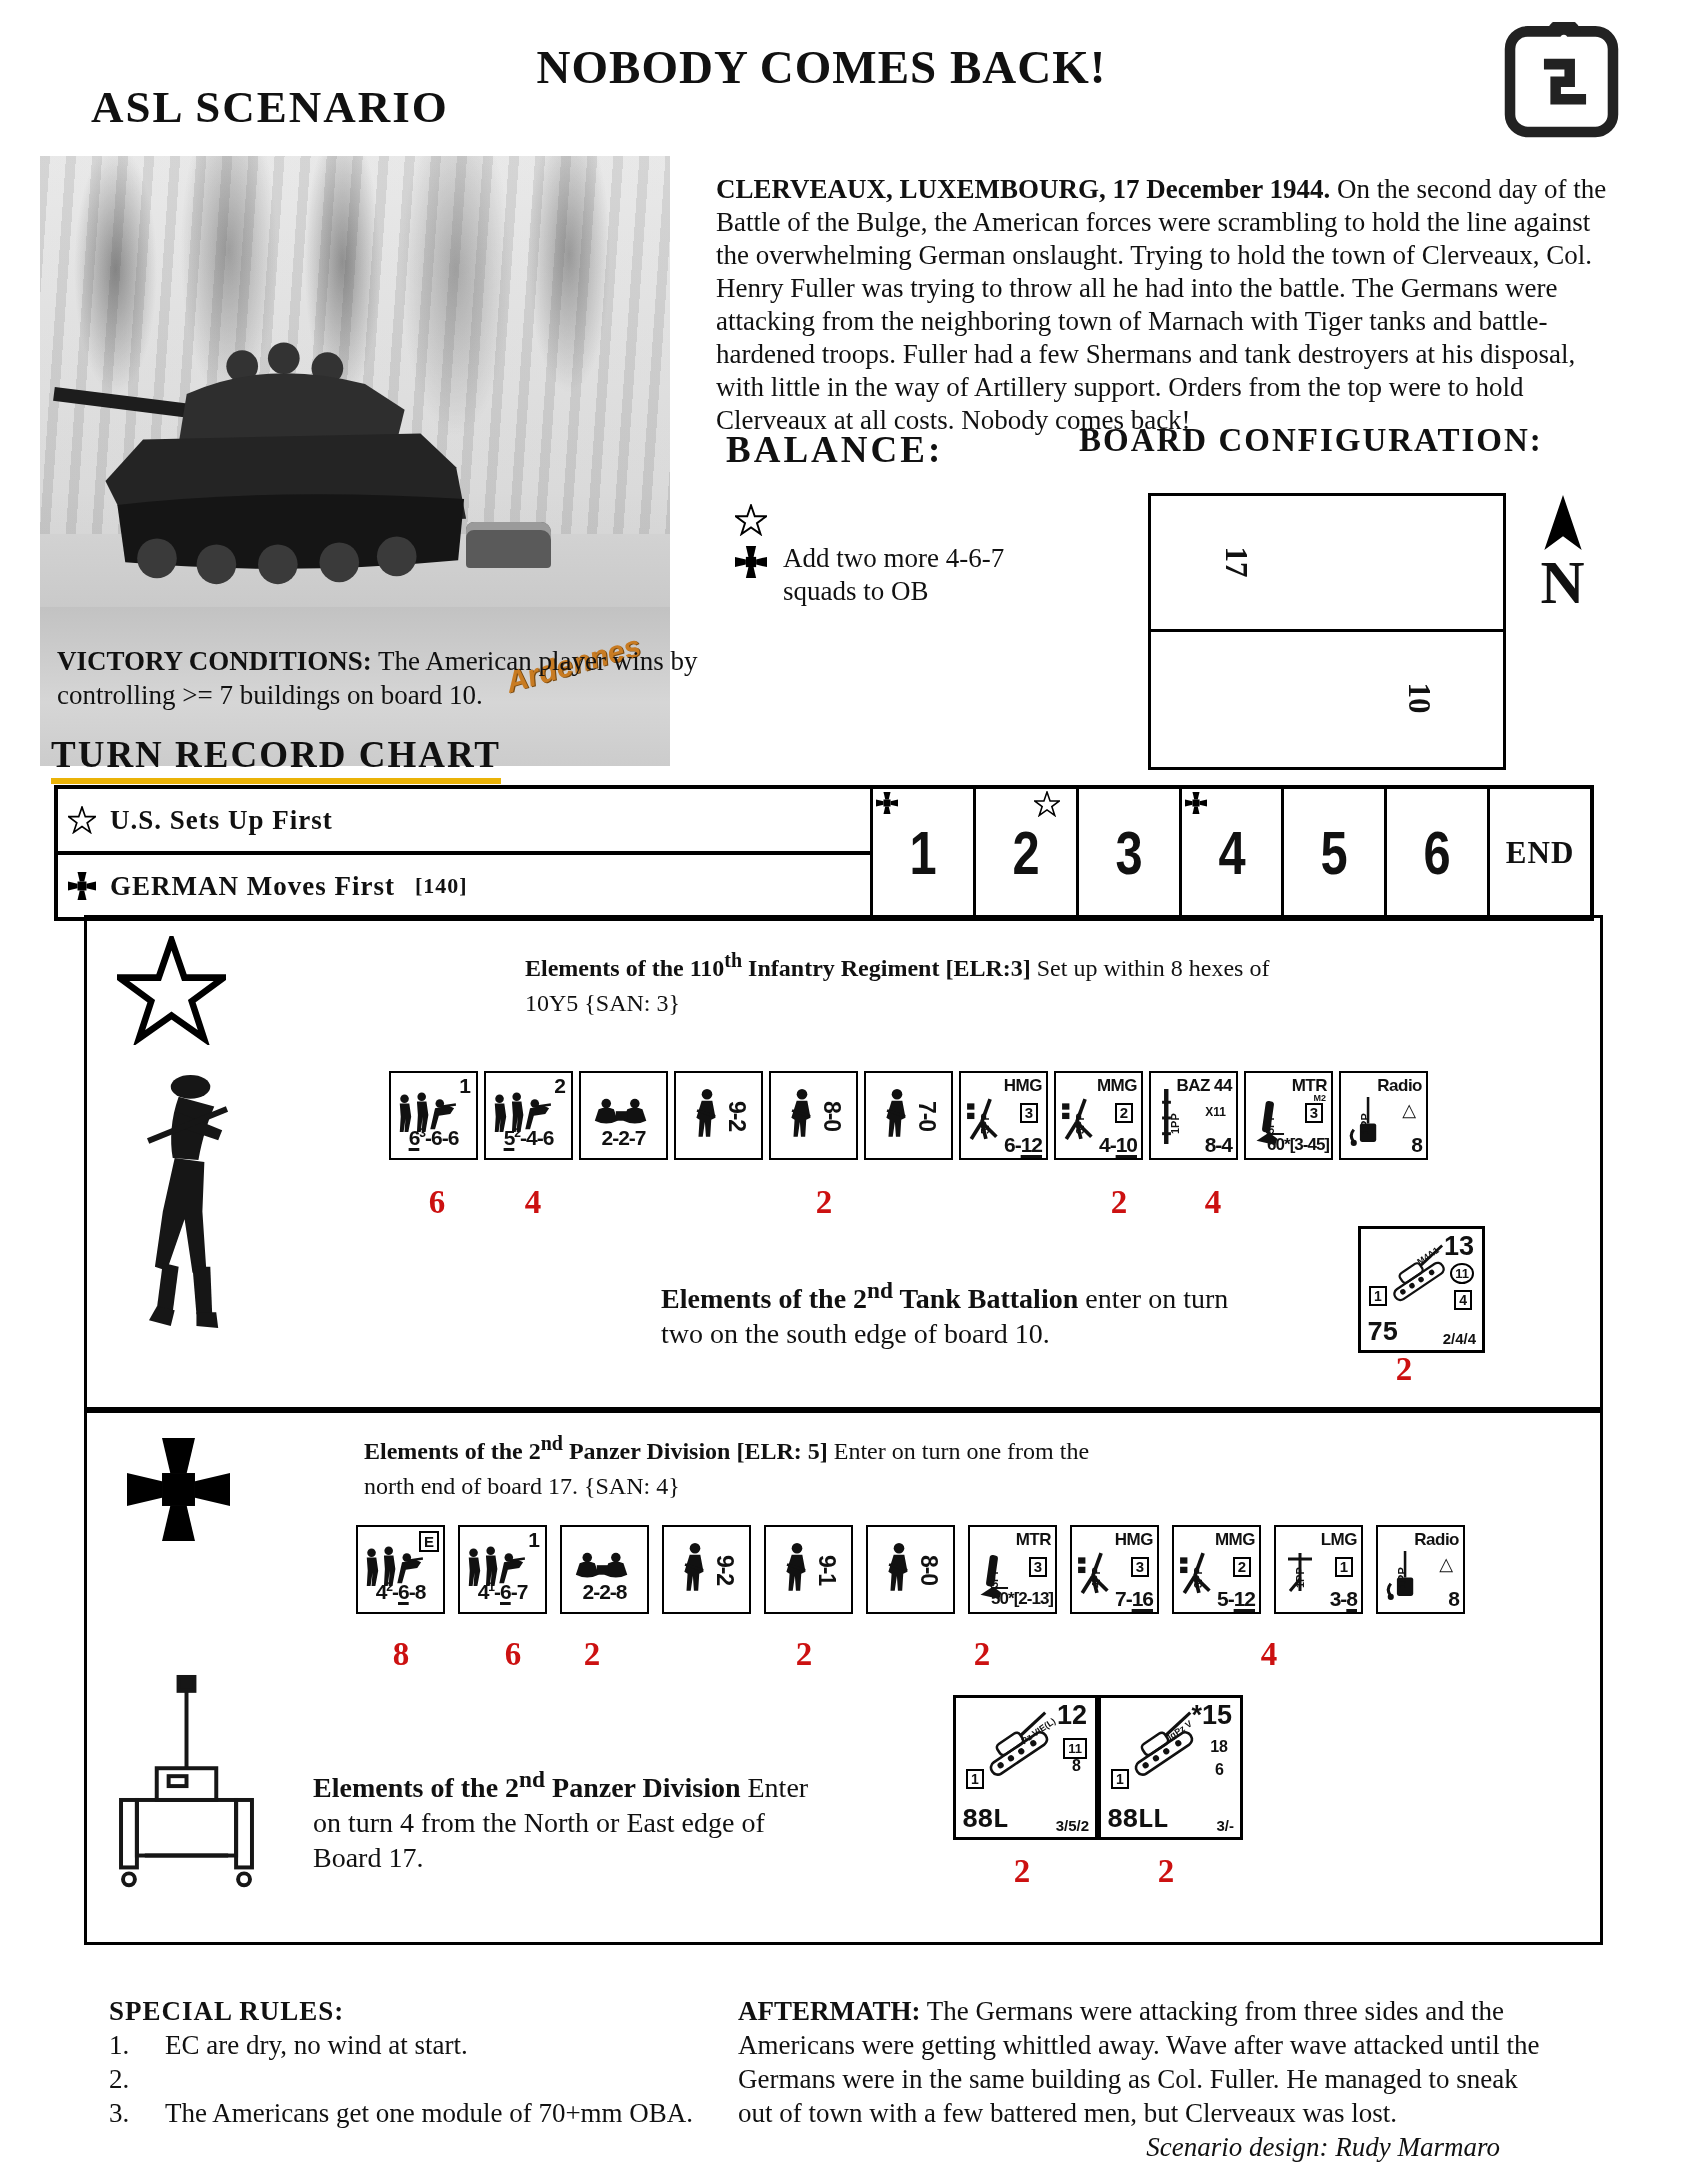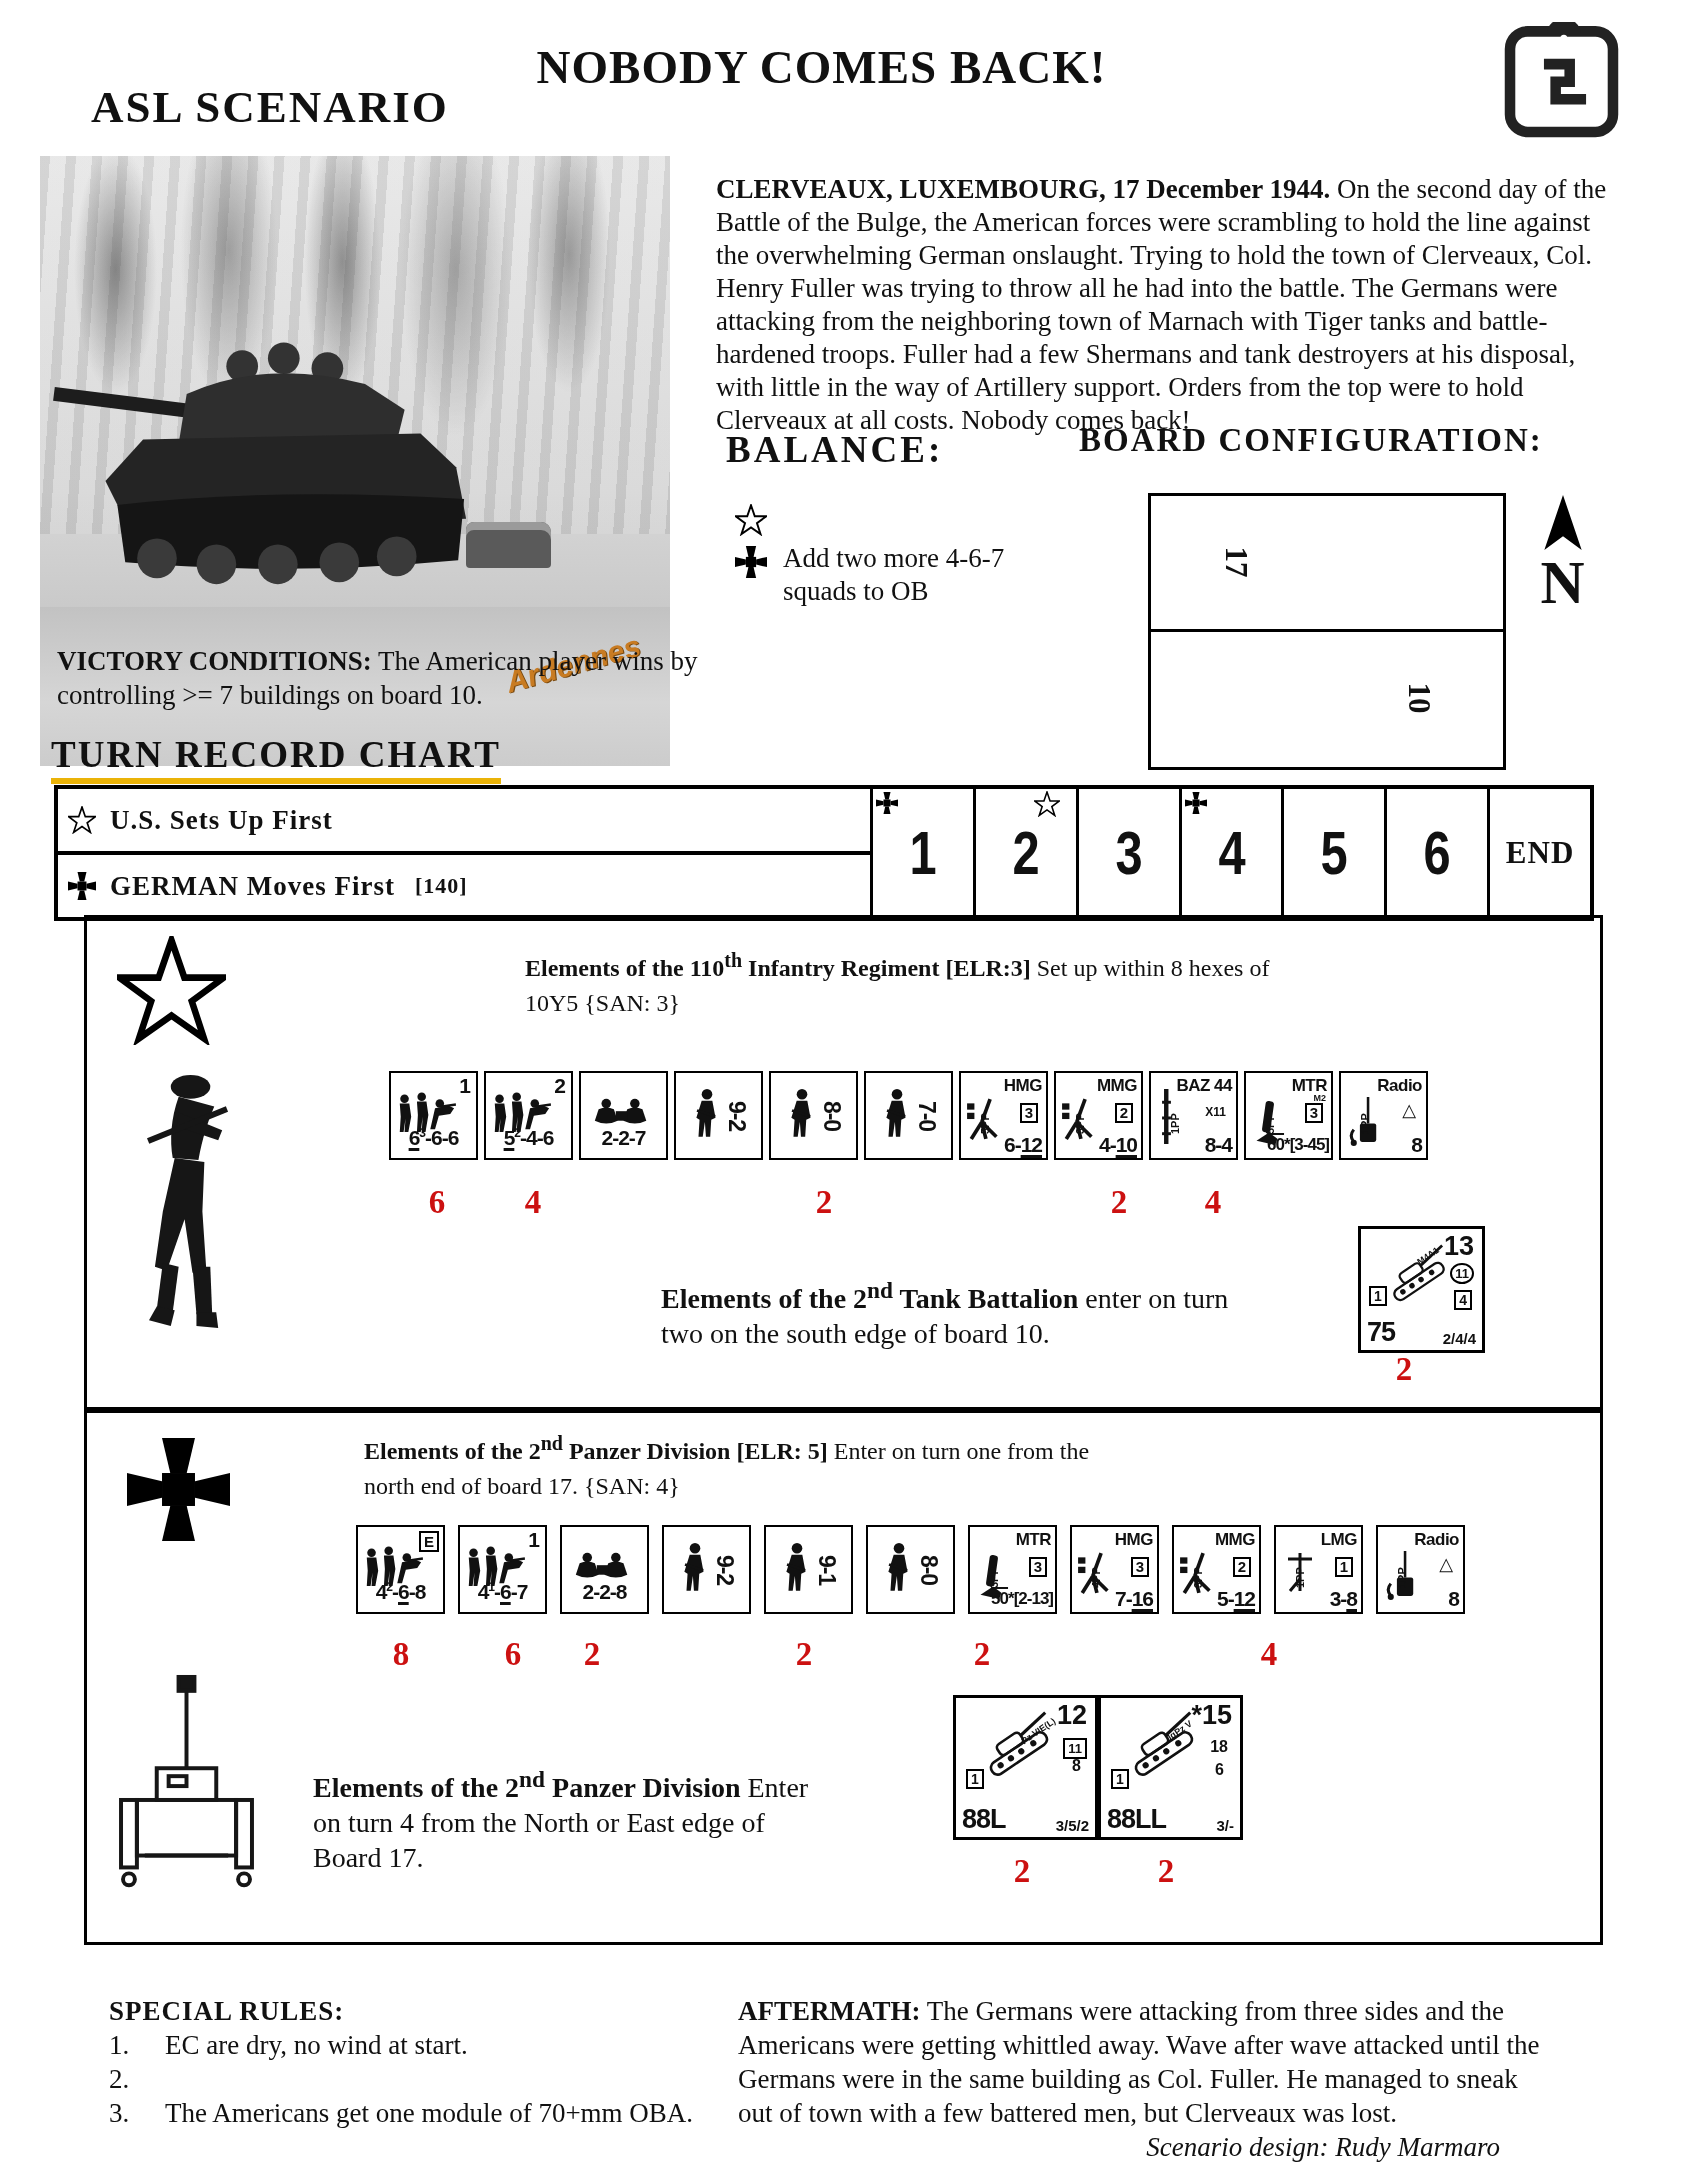--- a/index.html
+++ b/index.html
@@ -103,21 +103,21 @@
   .qty{position:absolute;width:40px;text-align:center;color:#cc1111;font-weight:bold;font-size:33px;font-family:"Liberation Serif",serif;}
   
   .vctr{position:absolute;background:#fff;border:3px solid #000;box-sizing:border-box;font-family:"Liberation Sans",sans-serif;}
   .sherman{left:1358px;top:1226px;width:127px;height:127px;}
   .t88l{left:953px;top:1695px;width:145px;height:145px;}
   .t88ll{left:1098px;top:1695px;width:145px;height:145px;}
   .v-mp{position:absolute;top:2px;right:8px;font-weight:bold;font-size:27px;}
   .v-circ{position:absolute;top:34px;right:8px;border:2px solid #000;border-radius:50%;font-weight:bold;font-size:13px;line-height:15px;padding:1px 3px;}
   .v-box{position:absolute;font-weight:bold;border:2.5px solid #000;font-size:14px;line-height:16px;padding:0 3px;}
   .v-8{position:absolute;top:59px;right:14px;font-weight:bold;font-size:16px;}
-  .v-gun{position:absolute;left:6px;bottom:2px;font-weight:bold;font-size:27px;letter-spacing:-1px;}
+  .v-gun{position:absolute;left:6px;bottom:2px;font-weight:bold;font-size:27px;letter-spacing:-1px;font-family:Liberation Mono, monospace;}
   .v-mg{position:absolute;right:6px;bottom:3px;font-weight:bold;font-size:15px;}
   .v-art{position:absolute;left:22px;top:26px;transform:rotate(-34deg);}
   .v-name{position:absolute;font-size:9px;font-weight:bold;transform:rotate(-34deg);white-space:nowrap;}
   
   .tank-text{left:661px;top:1273px;width:574px;font-size:28px;line-height:35px;}
   .pz-text{left:313px;top:1762px;width:525px;font-size:28px;line-height:35px;}
   
   .sr{left:109px;top:1994px;width:634px;font-size:27px;line-height:34px;}
   .sr-h{font-weight:bold;letter-spacing:1px;}
   .sr-row{display:flex;gap:26px;}

